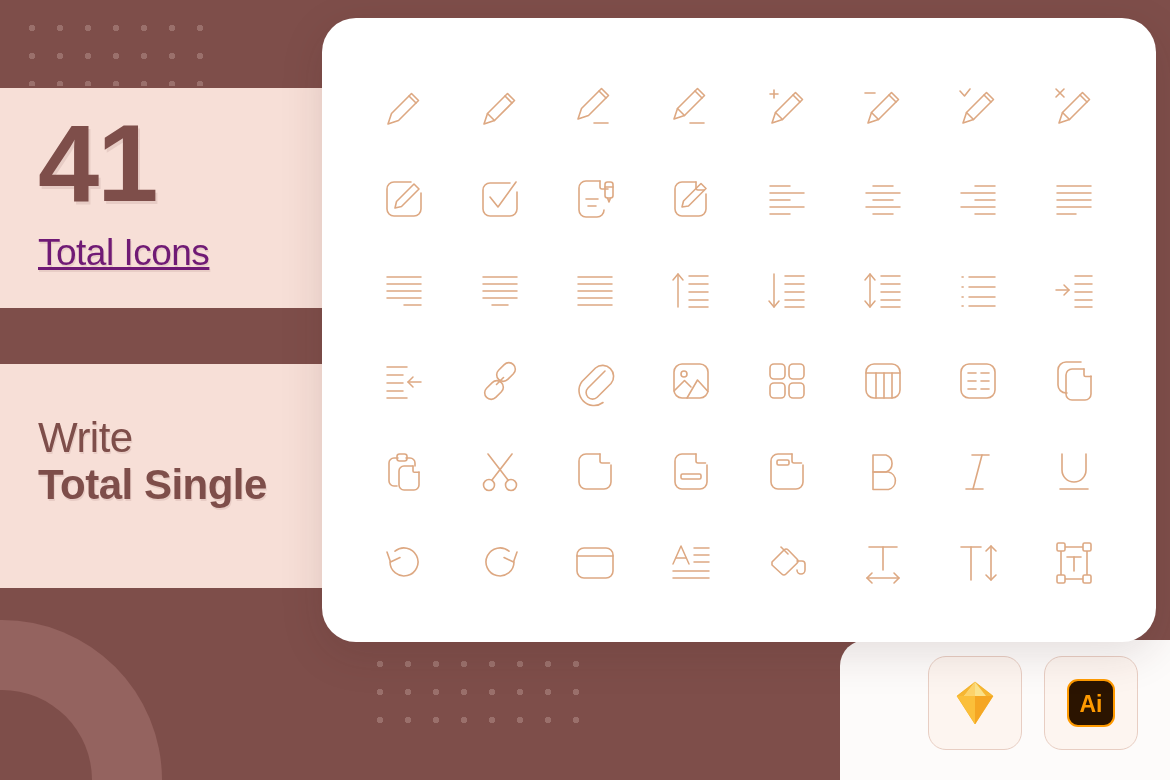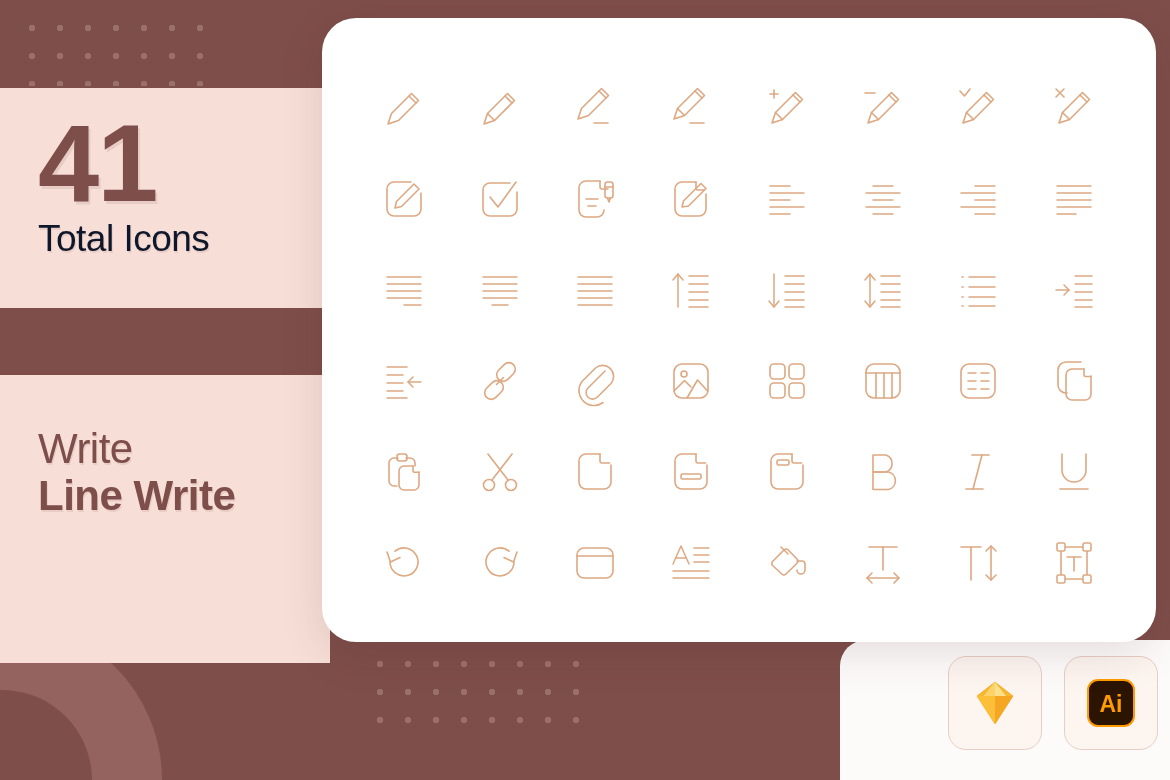--- a/index.html
+++ b/index.html
@@ -36,37 +36,39 @@
   #ring-inner {
     left:-88px; top:690px;
     width:180px; height:180px;
     background:#7e4e4a;
   }
 
   
   .band { position:absolute; left:0; }
   #band-stats   { top:88px;  width:330px; height:220px; background:#f7dfd7; }
   #band-divider { top:308px; width:330px; height:60px;  background:#7e4e4a; }
-  #band-title   { top:375px; width:330px; height:288px; background:#f7dfd7; }
+  #band-title   { top:364px; width:330px; height:224px; background:#f7dfd7; }
 
   
   #stats-inner { position:absolute; left:38px; top:20px; }
   #icon-count {
     font-size:110px;
     font-weight:bold;
     color:#7e4e4a;
     line-height:1;
     letter-spacing:-2px;
     text-shadow:2px 3px 0 rgba(126,78,74,0.13);
   }
   #count-caption {
     font-size:37px;
-    color:#0f172a;
+    color:#701a75;
+    margin-top:14px;
     letter-spacing:-0.5px;
     text-shadow:1px 2px 0 rgba(126,78,74,0.12);
+    text-decoration:underline;
   }
 
   
   #title-inner { position:absolute; left:38px; top:50px; }
   #set-category {
     font-size:42px;
     color:#7e4e4a;
     line-height:1.12;
     letter-spacing:-0.5px;
     text-shadow:1px 2px 0 rgba(126,78,74,0.12);
@@ -83,21 +85,21 @@
   
   #formats-card {
     position:absolute;
     left:840px; top:640px;
     width:330px; height:140px;
     background:#fdfbfa;
     border-radius:26px 0 0 0;
   }
   #formats-row {
     position:absolute;
-    right:12px; top:16px;
+    right:32px; top:16px;
     display:flex;
     gap:22px;
   }
   .format-badge {
     width:94px; height:94px;
     border:1.5px solid #e8cec3;
     border-radius:18px;
     background:#fdf5f0;
     display:flex;
     align-items:center;
@@ -153,21 +155,21 @@
       <div id="icon-count">41</div>
       <div id="count-caption">Total Icons</div>
     </div>
   </div>
 
   <div class="band" id="band-divider"></div>
 
   <div class="band" id="band-title">
     <div id="title-inner">
       <div id="set-category">Write</div>
-      <div id="set-style">Line Write</div>
+      <div id="set-style">Total Single</div>
     </div>
   </div>
 
   <div id="formats-card">
     <div id="formats-row">
       <div class="format-badge">
         <svg width="54" height="54" viewBox="0 0 54 54">
           <polygon points="27,6 45,20 27,48 9,20" fill="#f7b733"></polygon>
           <polygon points="27,6 45,20 27,48 9,20" fill="none" stroke="#f0a500" stroke-width="0.6"></polygon>
           <polygon points="27,6 38,20 27,20 16,20" fill="#fbe28a"></polygon>

